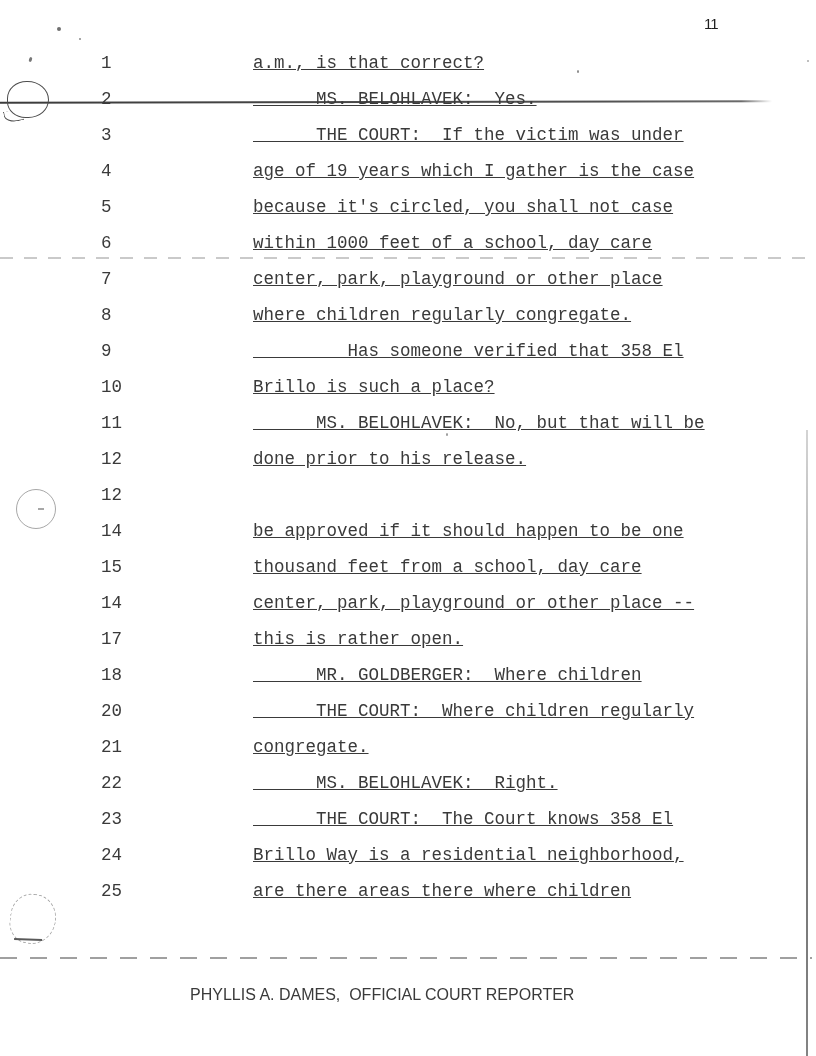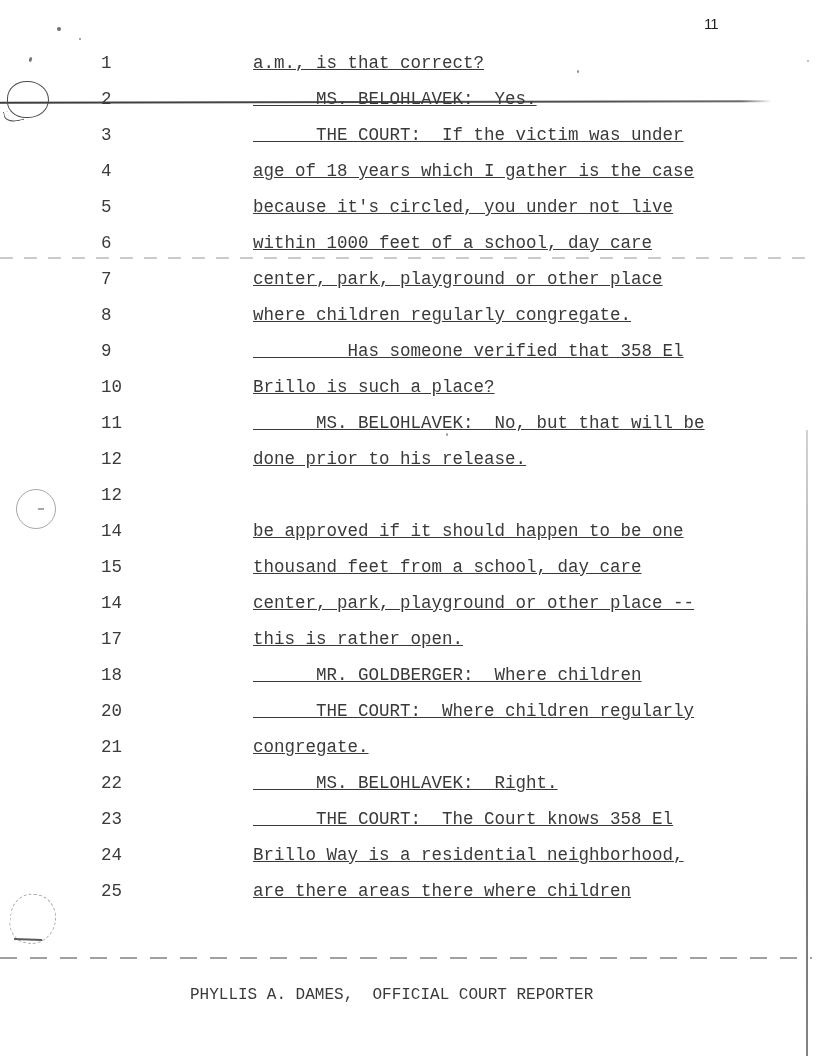--- a/index.html
+++ b/index.html
@@ -44,21 +44,21 @@
     color: #3a3a3a;
     z-index: 2;
   }
   .row { position: relative; height: 36px; }
   .row .num { position: absolute; left: 101px; top: 0; white-space: pre; }
   .row .txt { position: absolute; left: 253px; top: 0; white-space: pre; text-decoration: underline; }
 
   .reporter {
     position: absolute;
     left: 190px; top: 986px;
-    font-family: Liberation Mono, monospace;
+    font-family: Liberation Sans, sans-serif;
     font-size: 16px;
     color: #3a3a3a;
     white-space: pre;
     z-index: 2;
   }
 
   
   .solid-scan-line {
     position: absolute;
     left: 0; top: 101px; width: 772px; height: 2.4px;
@@ -151,26 +151,26 @@
       <span class="txt">      MS. BELOHLAVEK:  Yes.</span>
     </div>
 
     <div class="row">
       <span class="num">3</span>
       <span class="txt">      THE COURT:  If the victim was under</span>
     </div>
 
     <div class="row">
       <span class="num">4</span>
-      <span class="txt">age of 18 years which I gather is the case</span>
+      <span class="txt">age of 19 years which I gather is the case</span>
     </div>
 
     <div class="row">
       <span class="num">5</span>
-      <span class="txt">because it's circled, you under not live</span>
+      <span class="txt">because it's circled, you shall not case</span>
     </div>
 
     <div class="row">
       <span class="num">6</span>
       <span class="txt">within 1000 feet of a school, day care</span>
     </div>
 
     <div class="row">
       <span class="num">7</span>
       <span class="txt">center, park, playground or other place</span>

